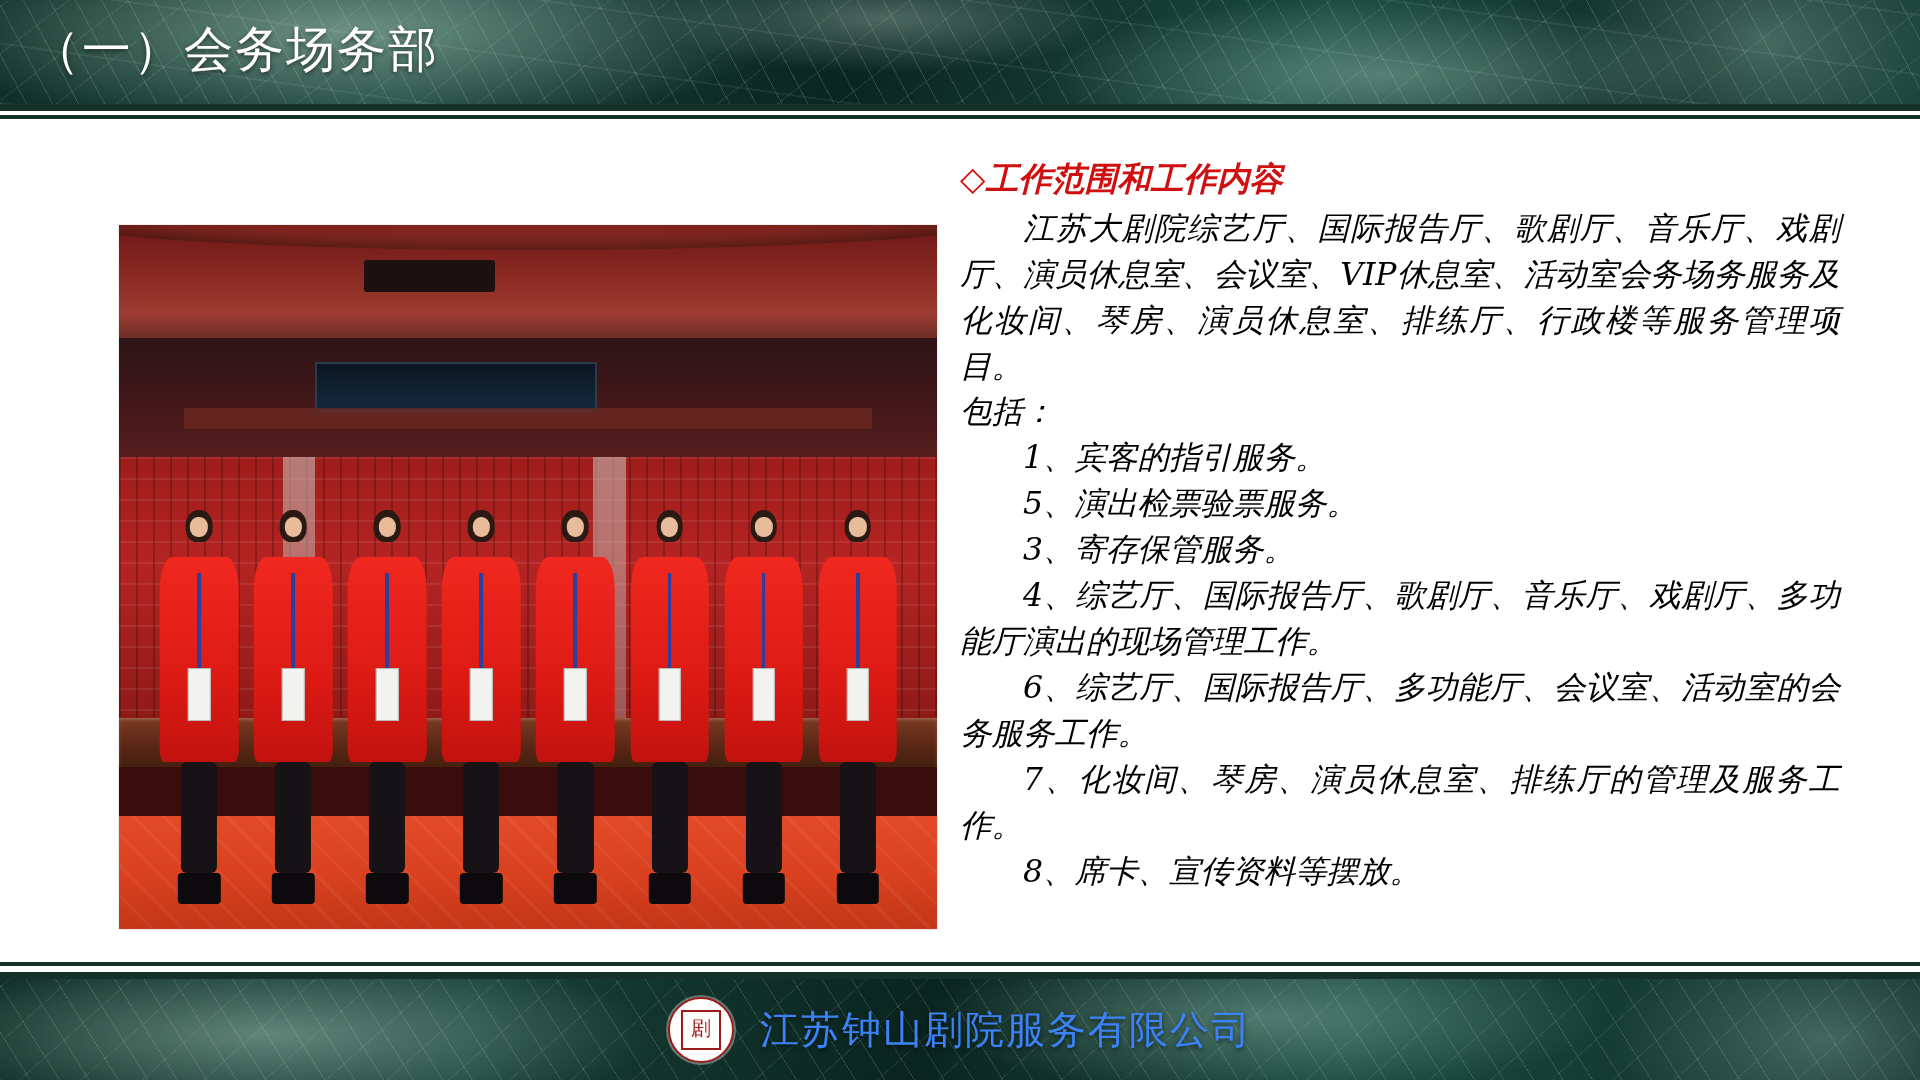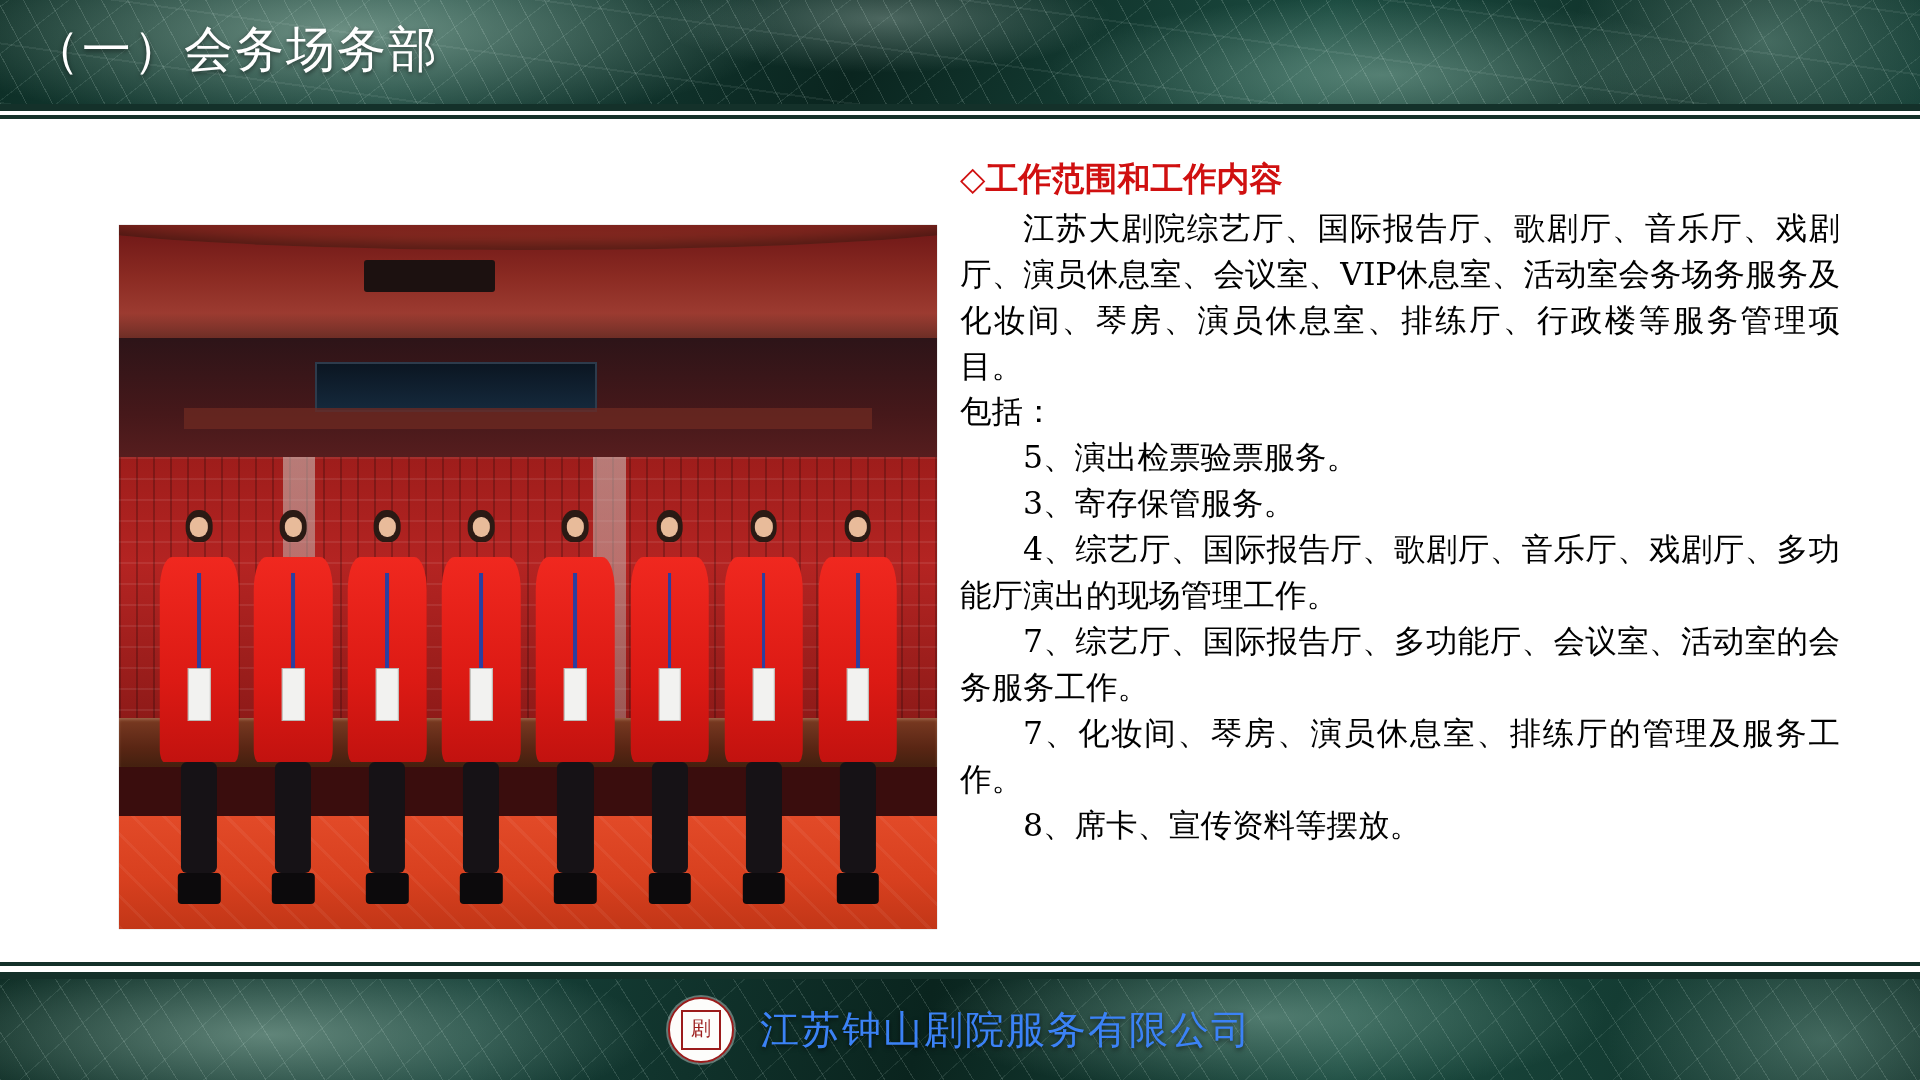--- a/index.html
+++ b/index.html
@@ -74,20 +74,21 @@
     background: #14312a;
   }
 
   
   .body-area {
     position: absolute;
     left: 0; top: 119px;
     width: 1552px;
     height: 860px;
     background: #ffffff;
+    font-style: italic;
   }
 
   
   .photo-frame {
     position: absolute;
     left: 119px;
     top: 106px;
     width: 818px;
     height: 704px;
     background: #3a0d0d;
@@ -410,24 +411,25 @@
           <div class="badge"></div>
           <div class="legs"></div>
           <div class="shoes"></div>
       </div>
     </div>
 
     <div class="text-col">
       <p class="section-heading">◇工作范围和工作内容</p>
       <p class="para indent">江苏大剧院综艺厅、国际报告厅、歌剧厅、音乐厅、戏剧厅、演员休息室、会议室、VIP休息室、活动室会务场务服务及化妆间、琴房、演员休息室、排练厅、行政楼等服务管理项目。</p>
       <p class="para noindent">包括：</p>
+      <p class="para indent">1、宾客的指引服务。</p>
       <p class="para indent">5、演出检票验票服务。</p>
       <p class="para indent">3、寄存保管服务。</p>
       <p class="para indent">4、综艺厅、国际报告厅、歌剧厅、音乐厅、戏剧厅、多功能厅演出的现场管理工作。</p>
-      <p class="para indent">7、综艺厅、国际报告厅、多功能厅、会议室、活动室的会务服务工作。</p>
+      <p class="para indent">6、综艺厅、国际报告厅、多功能厅、会议室、活动室的会务服务工作。</p>
       <p class="para indent">7、化妆间、琴房、演员休息室、排练厅的管理及服务工作。</p>
       <p class="para indent">8、席卡、宣传资料等摆放。</p>
     </div>
   </div>
 
   <div class="footer-rule-thin"></div>
   <div class="footer-rule-thick"></div>
   <div class="footer-band"></div>
   <div class="footer-inner">
     <div class="footer-logo">

